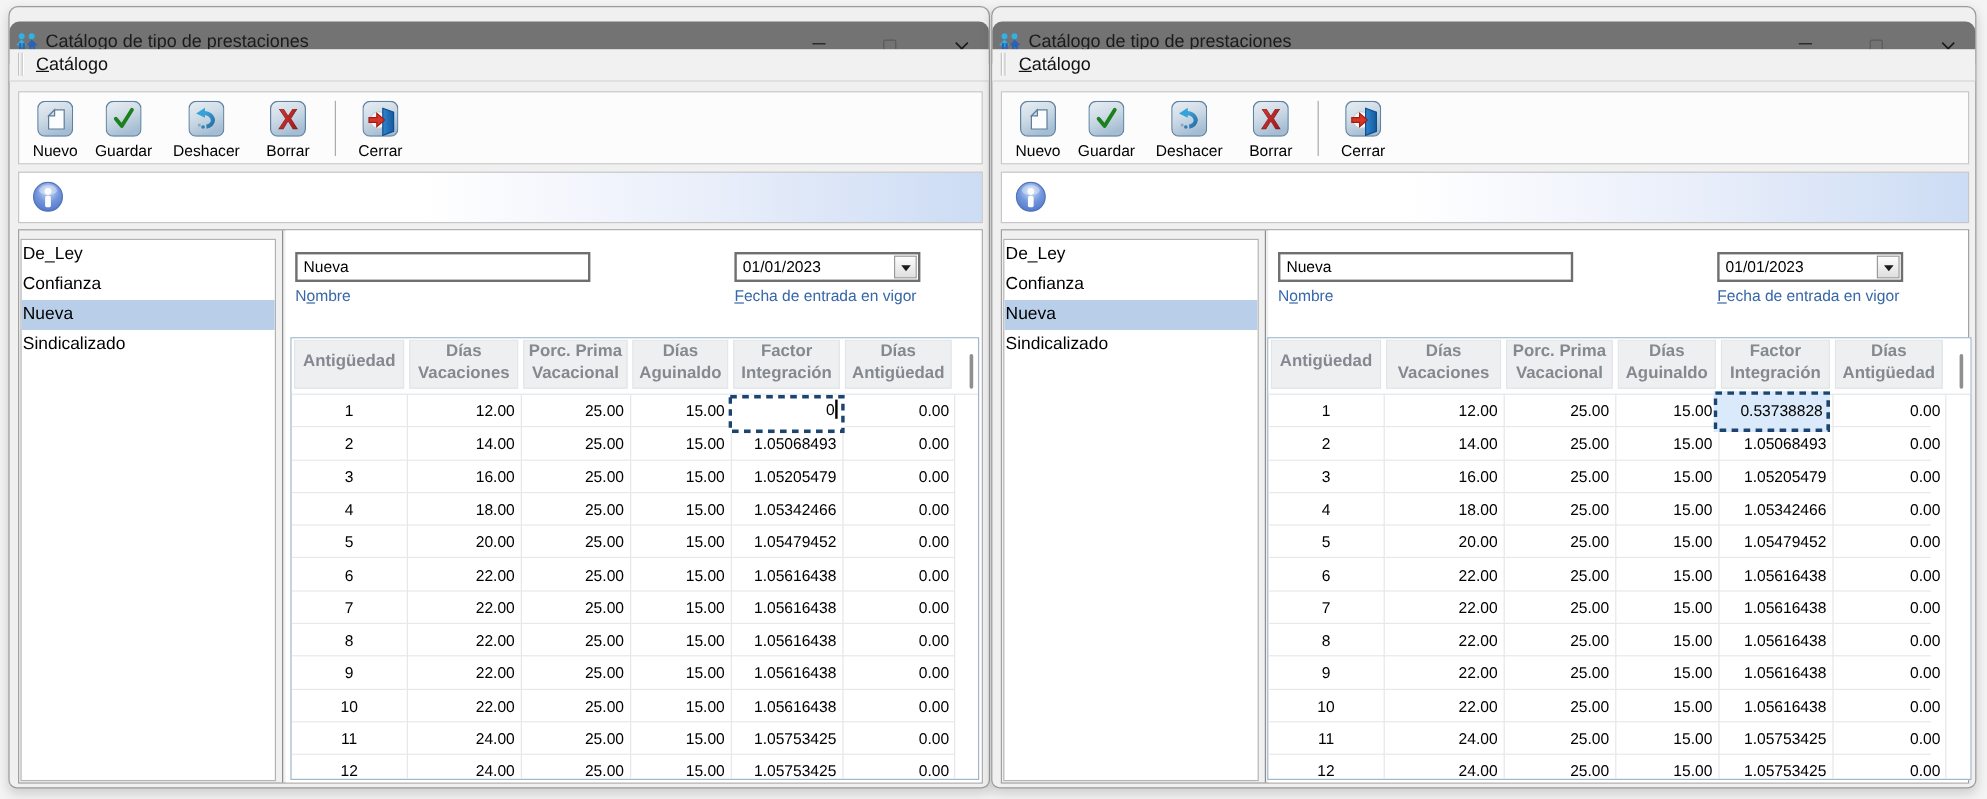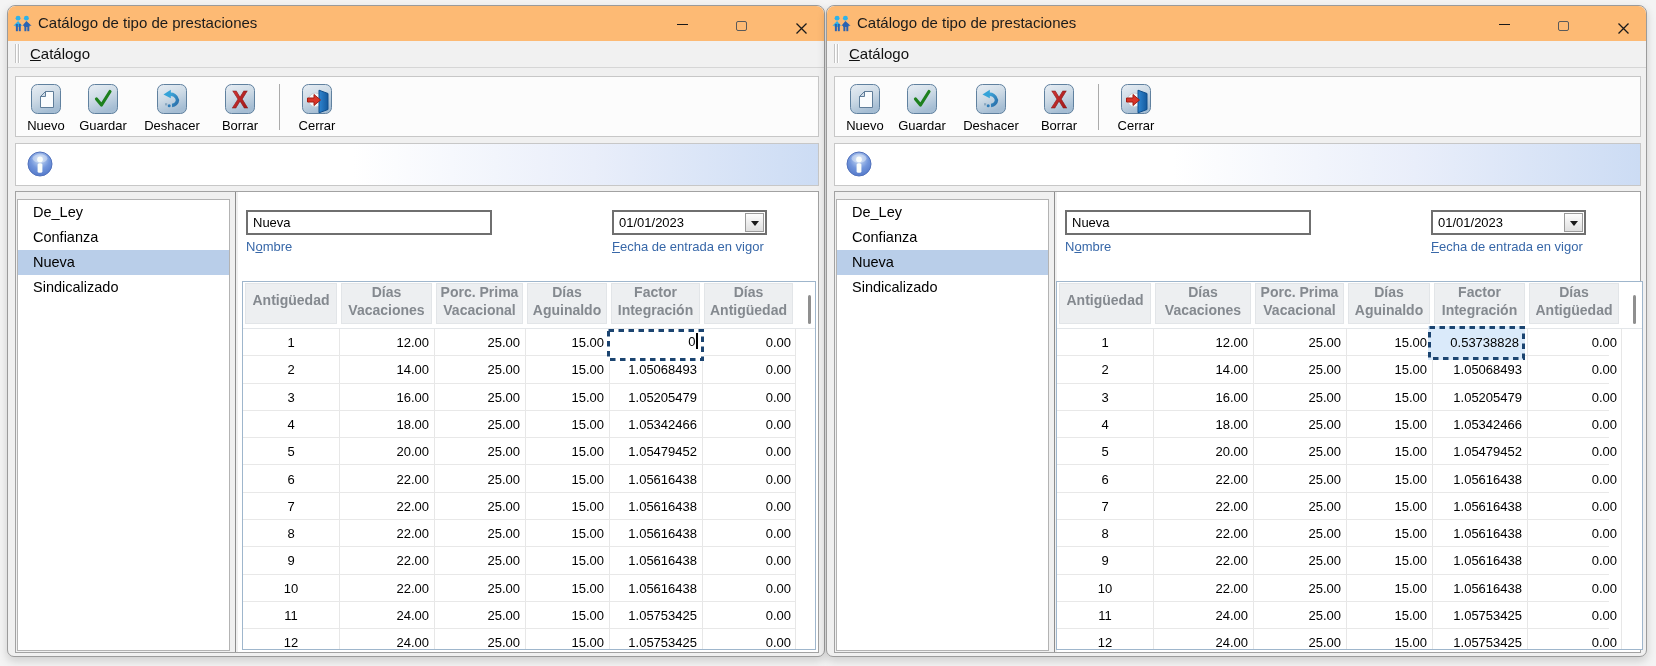--- a/index.html
+++ b/index.html
@@ -1,36 +1,36 @@
 <!DOCTYPE html>
 <html><head><meta charset="utf-8"><title>Catalogo</title>
 <style>
 * { margin:0; padding:0; box-sizing:border-box; font-family:"Liberation Sans",sans-serif; }
 html,body { width:1656px; height:666px; background:#f4f4f4; overflow:hidden; position:relative; }
 .win { position:absolute; top:5px; height:652px; background:#f0f0f0; border:1px solid #9b9b9b; border-radius:8px 8px 7px 7px; box-shadow:0 4px 10px rgba(0,0,0,0.16); }
-.titlebar { position:absolute; left:0; top:0; right:0; height:35px; background:#fdba74; border-radius:8px 8px 0 0; }
+.titlebar { position:absolute; left:0; top:12px; right:0; height:35px; background:#737373; border-radius:8px 8px 0 0; }
 .appico { position:absolute; left:5px; top:9px; }
 .title { position:absolute; left:30px; top:8px; font-size:15px; color:#1b1b1b; white-space:nowrap; }
 .wb { position:absolute; width:16px; height:16px; }
 .mingl { width:11px; height:0; border-top:1.4px solid #1a1a1a; margin-top:4px; }
 .maxgl { width:11px; height:10px; border:1.2px solid #5a5a5a; border-radius:2px; }
 .menubar { position:absolute; left:0; top:35px; right:0; height:27px; background:#f1f1f1; border-bottom:1px solid #d6d6d6; }
 .grip { position:absolute; left:7px; top:3px; width:2px; height:19px; background:#c3c3c3; border-right:1px solid #fff; }
 .mitem { position:absolute; left:22px; top:4px; font-size:15px; color:#111; }
 .panel { position:absolute; left:7px; right:5px; border:1px solid #c7c7c7; background:#fcfcfc; }
 .toolbar { top:70px; height:61px; }
 .tbtn { position:absolute; top:7px; width:64px; text-align:center; }
 .tico { width:30px; height:30px; margin:0 auto; }
 .tlbl { font-size:13px; color:#000; margin-top:4px; white-space:nowrap; }
 .tsep { position:absolute; left:263px; top:7px; width:1px; height:46px; background:#ababab; }
 .infobar { top:137px; height:43px; background:linear-gradient(90deg,#ffffff 42%,#e9eefa 72%,#ccdcf4 100%); }
 .infoico { position:absolute; left:11px; top:7px; }
 .mainpanel { top:185px; height:462px; border-color:#a2a2a2; background:#f0f0f0; }
 .listbox { position:absolute; left:1px; top:7px; width:213px; bottom:1px; background:#fff; border:1px solid #b3b3b3; overflow:hidden; }
-.li { height:25px; line-height:25px; padding-left:15px; font-size:14.5px; color:#000; }
+.li { height:25px; line-height:25px; padding-left:1px; font-size:14.5px; color:#000; }
 .li.sel { background:#b9cee9; }
 .split { position:absolute; left:219px; top:0; bottom:0; width:1px; background:#8d8d8d; }
 .rpanel { position:absolute; left:222px; top:0; right:0; bottom:0; background:#fff; }
 .tinput { position:absolute; left:8px; top:18px; width:246px; height:25px; border:2px solid #6f6f6f; background:#fff; font-size:13px; line-height:21px; padding-left:5px; }
 .blab { position:absolute; font-size:13px; color:#3767a8; white-space:nowrap; }
 .combo { position:absolute; left:374px; top:18px; width:155px; height:25px; border:2px solid #6f6f6f; background:#fff; font-size:13px; line-height:21px; padding-left:5px; }
 .cbtn { position:absolute; right:1px; top:1px; bottom:1px; width:19px; background:linear-gradient(#fdfdfd,#dfdfdf); border:1px solid #9a9a9a; }
 .ctri { position:absolute; left:4.5px; top:7px; width:0; height:0; border-left:4.5px solid transparent; border-right:4.5px solid transparent; border-top:5px solid #1a1a1a; }
 .tbl { position:absolute; left:4px; top:89px; width:574px; height:369px; border:1px solid #9fb6cc; background:#fff; overflow:hidden; }
 .thead { position:absolute; left:0; top:0; right:0; height:47px; background:#fff; border-bottom:1px solid #e3e6e9; }

